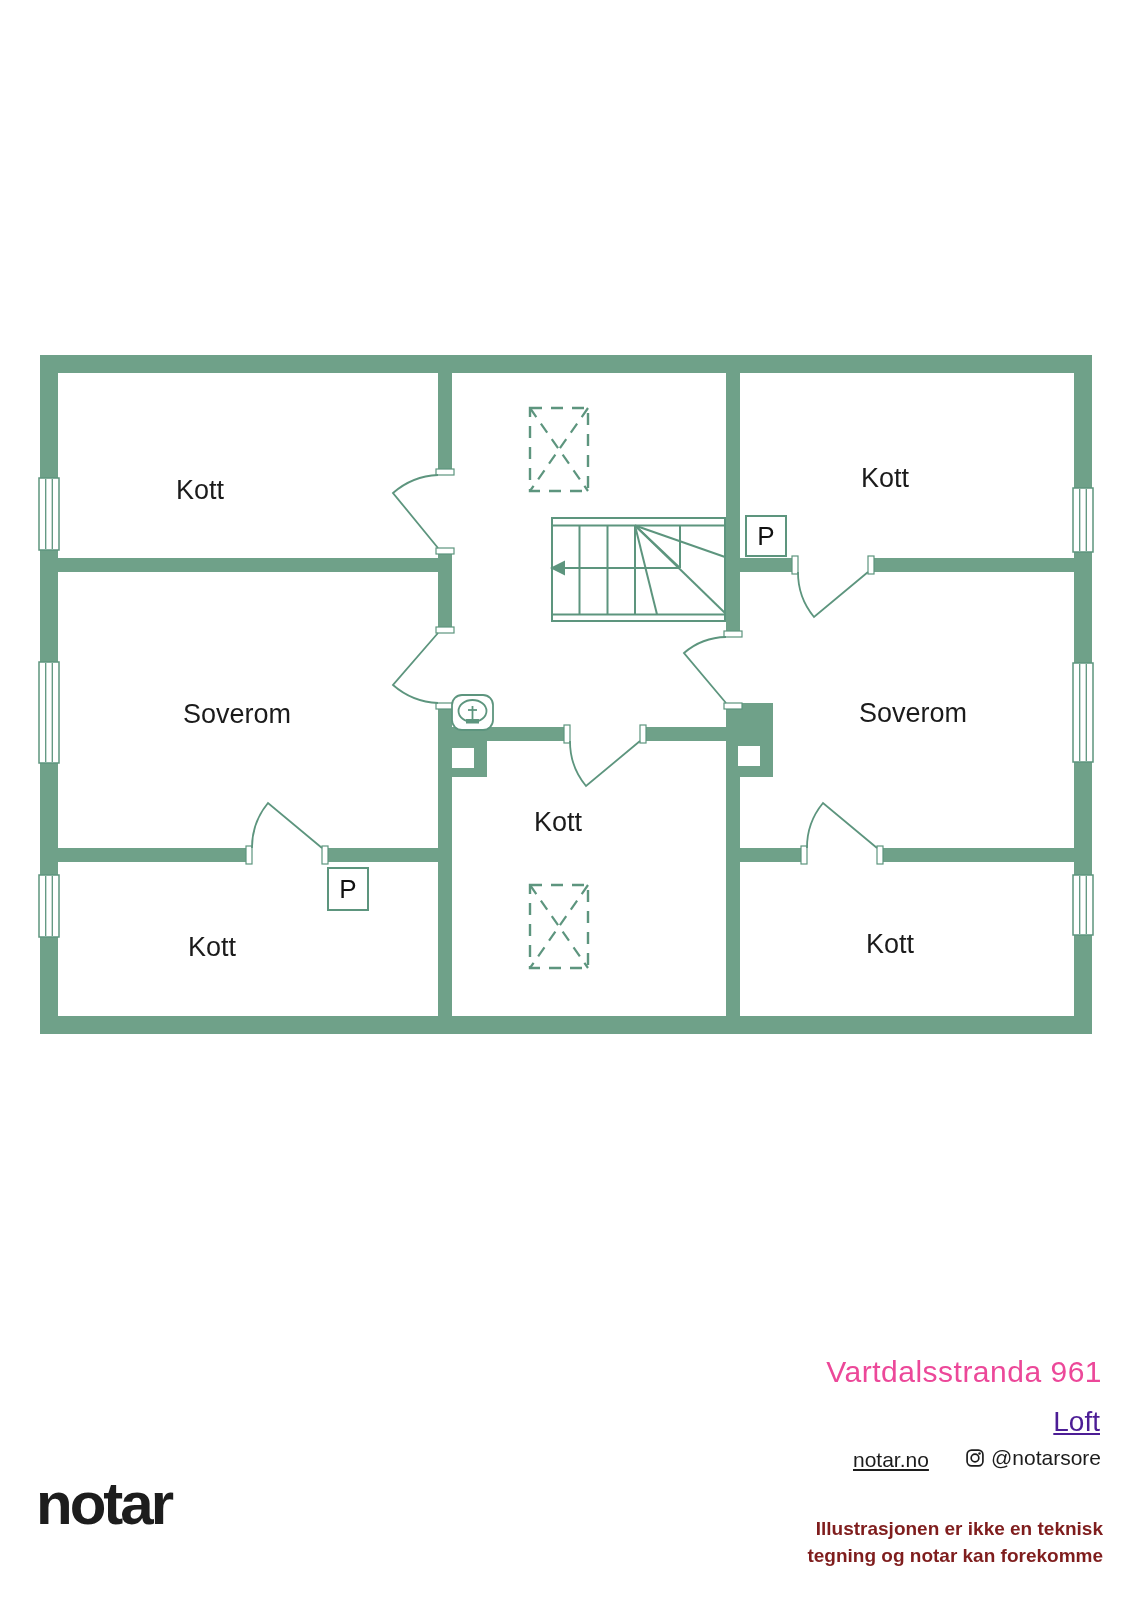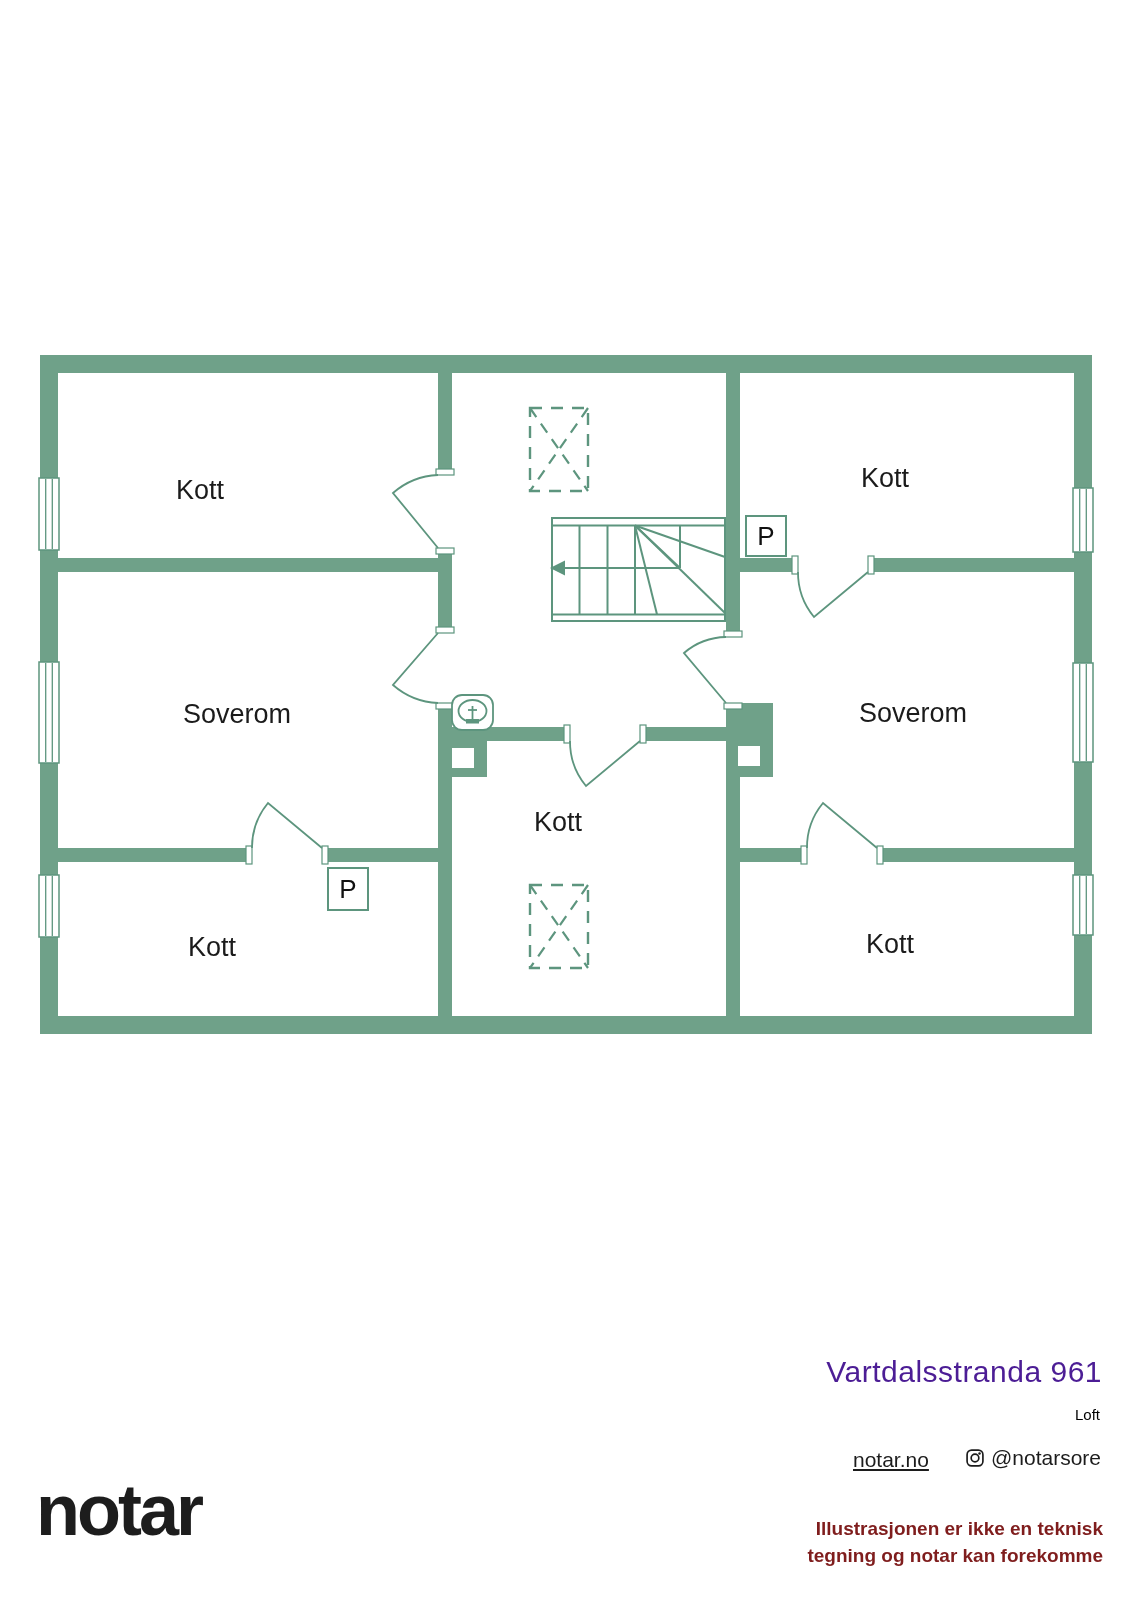--- a/index.html
+++ b/index.html
@@ -17,29 +17,29 @@
   .dashrect{stroke:var(--line);stroke-width:2.4;fill:none;stroke-dasharray:12 9;}
   .dashx{stroke:var(--line);stroke-width:2.2;fill:none;stroke-dasharray:11 8;}
   .arrow{fill:var(--line);stroke:none;}
   .roomlabel{font-family:"Liberation Sans",sans-serif;font-size:27px;fill:var(--ink);
              text-anchor:middle;}
   .plabel{font-family:"Liberation Sans",sans-serif;font-size:26px;fill:#111;text-anchor:middle;}
   .pbox{fill:#ffffff;stroke:var(--line);stroke-width:2;}
   .sinkbody{fill:#ffffff;stroke:var(--line);stroke-width:1.8;}
 
   .f-title{position:absolute;top:1355px;right:29px;font-size:30px;font-weight:500;
-           color:#4c1d95;letter-spacing:.5px;margin-left:26px;}
-  .f-floor{position:absolute;top:1406px;right:31px;font-size:15px;color:#000000;}
+           color:#ec4899;letter-spacing:.5px;margin-left:26px;}
+  .f-floor{position:absolute;top:1406px;right:31px;font-size:28px;color:#4c1d95;text-decoration:underline;}
   .f-web{position:absolute;top:1448px;left:853px;font-size:21px;color:#1c1c1c;text-decoration:underline;}
   .f-insta{position:absolute;top:1446px;right:30px;font-size:21px;color:#1c1c1c;
            display:flex;align-items:center;gap:6px;}
   .f-insta svg{position:static;}
   .f-disclaimer{position:absolute;top:1516px;right:28px;font-size:19px;font-weight:700;
                 color:#7f1d1d;text-align:right;line-height:1.4;}
-  .f-logo{position:absolute;top:1474px;left:36px;font-size:72px;font-weight:bold;
+  .f-logo{position:absolute;top:1474px;left:36px;font-size:60px;font-weight:bold;
           letter-spacing:-3px;color:#1d1d1d;line-height:1;}
 </style>
 </head>
 <body>
 
 <div class="page">
 
   <svg width="1131" height="1131" viewBox="0 0 1131 1131">
 
     <g>

